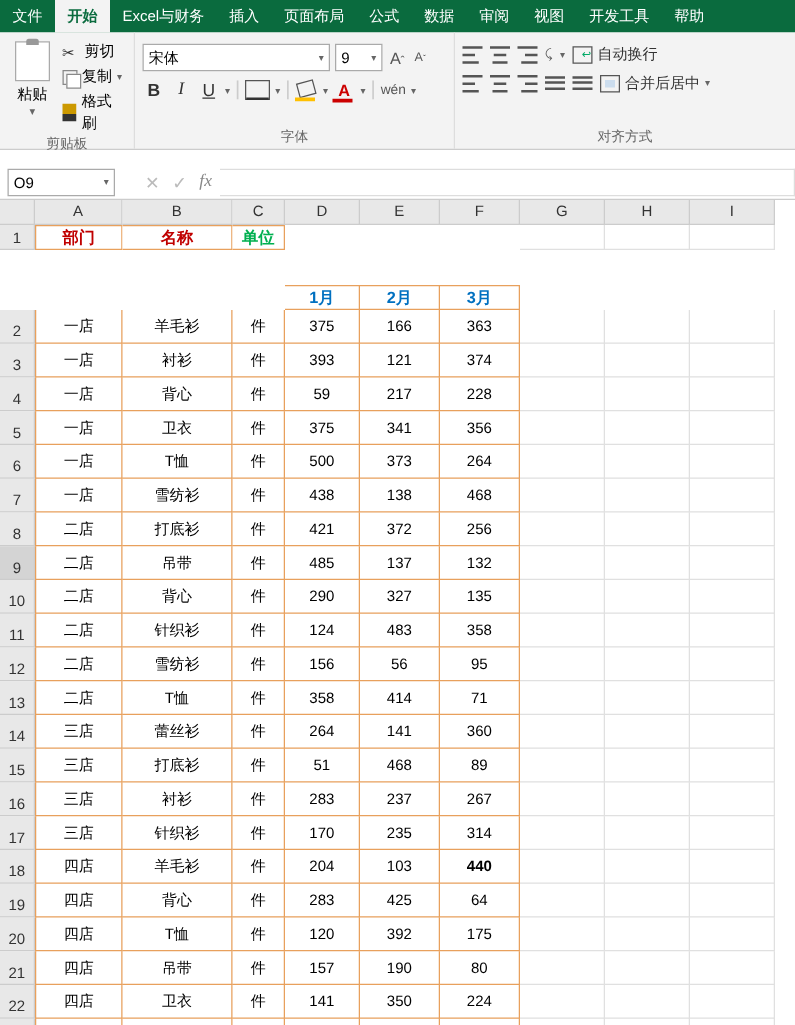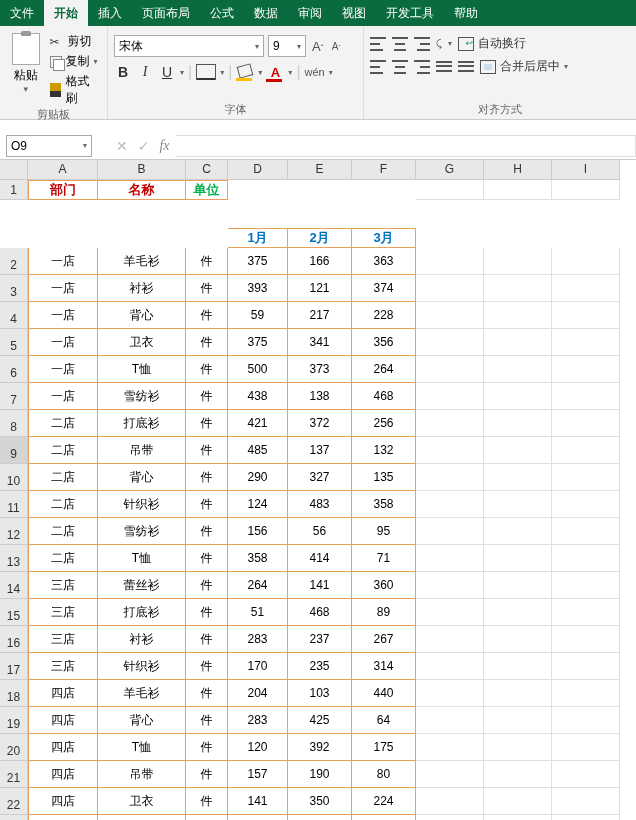--- a/index.html
+++ b/index.html
@@ -95,20 +95,21 @@
 
 
 .cA{width:70px}.cB{width:88px}.cC{width:42px}.cD{width:60px}.cE{width:64px}.cF{width:64px}.cG{width:68px}.cH{width:68px}.cI{width:68px}
 </style>
 </head>
 <body>
 
 <div class="menubar">
   <div class="menu-item file">文件</div>
   <div class="menu-item active">开始</div>
+  <div class="menu-item">Excel与财务</div>
   <div class="menu-item">插入</div>
   <div class="menu-item">页面布局</div>
   <div class="menu-item">公式</div>
   <div class="menu-item">数据</div>
   <div class="menu-item">审阅</div>
   <div class="menu-item">视图</div>
   <div class="menu-item">开发工具</div>
   <div class="menu-item">帮助</div>
 </div>
 
@@ -468,21 +469,21 @@
         <div class="cell cH" style="height: 27px;"></div>
         <div class="cell cI" style="height: 27px;"></div>
       </div>
       <div class="row">
         <div class="rowh" style="height: 27px;">18</div>
         <div class="cell cA dat first" style="height: 27px;">四店</div>
         <div class="cell cB dat" style="height: 27px;">羊毛衫</div>
         <div class="cell cC dat" style="height: 27px;">件</div>
         <div class="cell cD dat" style="height: 27px;">204</div>
         <div class="cell cE dat" style="height: 27px;">103</div>
-        <div class="cell cF dat" style="height: 27px;">440</div>
+        <div class="cell cF dat" style="height: 27px; font-weight: bold;">440</div>
         <div class="cell cG" style="height: 27px;"></div>
         <div class="cell cH" style="height: 27px;"></div>
         <div class="cell cI" style="height: 27px;"></div>
       </div>
       <div class="row">
         <div class="rowh" style="height: 27px;">19</div>
         <div class="cell cA dat first" style="height: 27px;">四店</div>
         <div class="cell cB dat" style="height: 27px;">背心</div>
         <div class="cell cC dat" style="height: 27px;">件</div>
         <div class="cell cD dat" style="height: 27px;">283</div>

